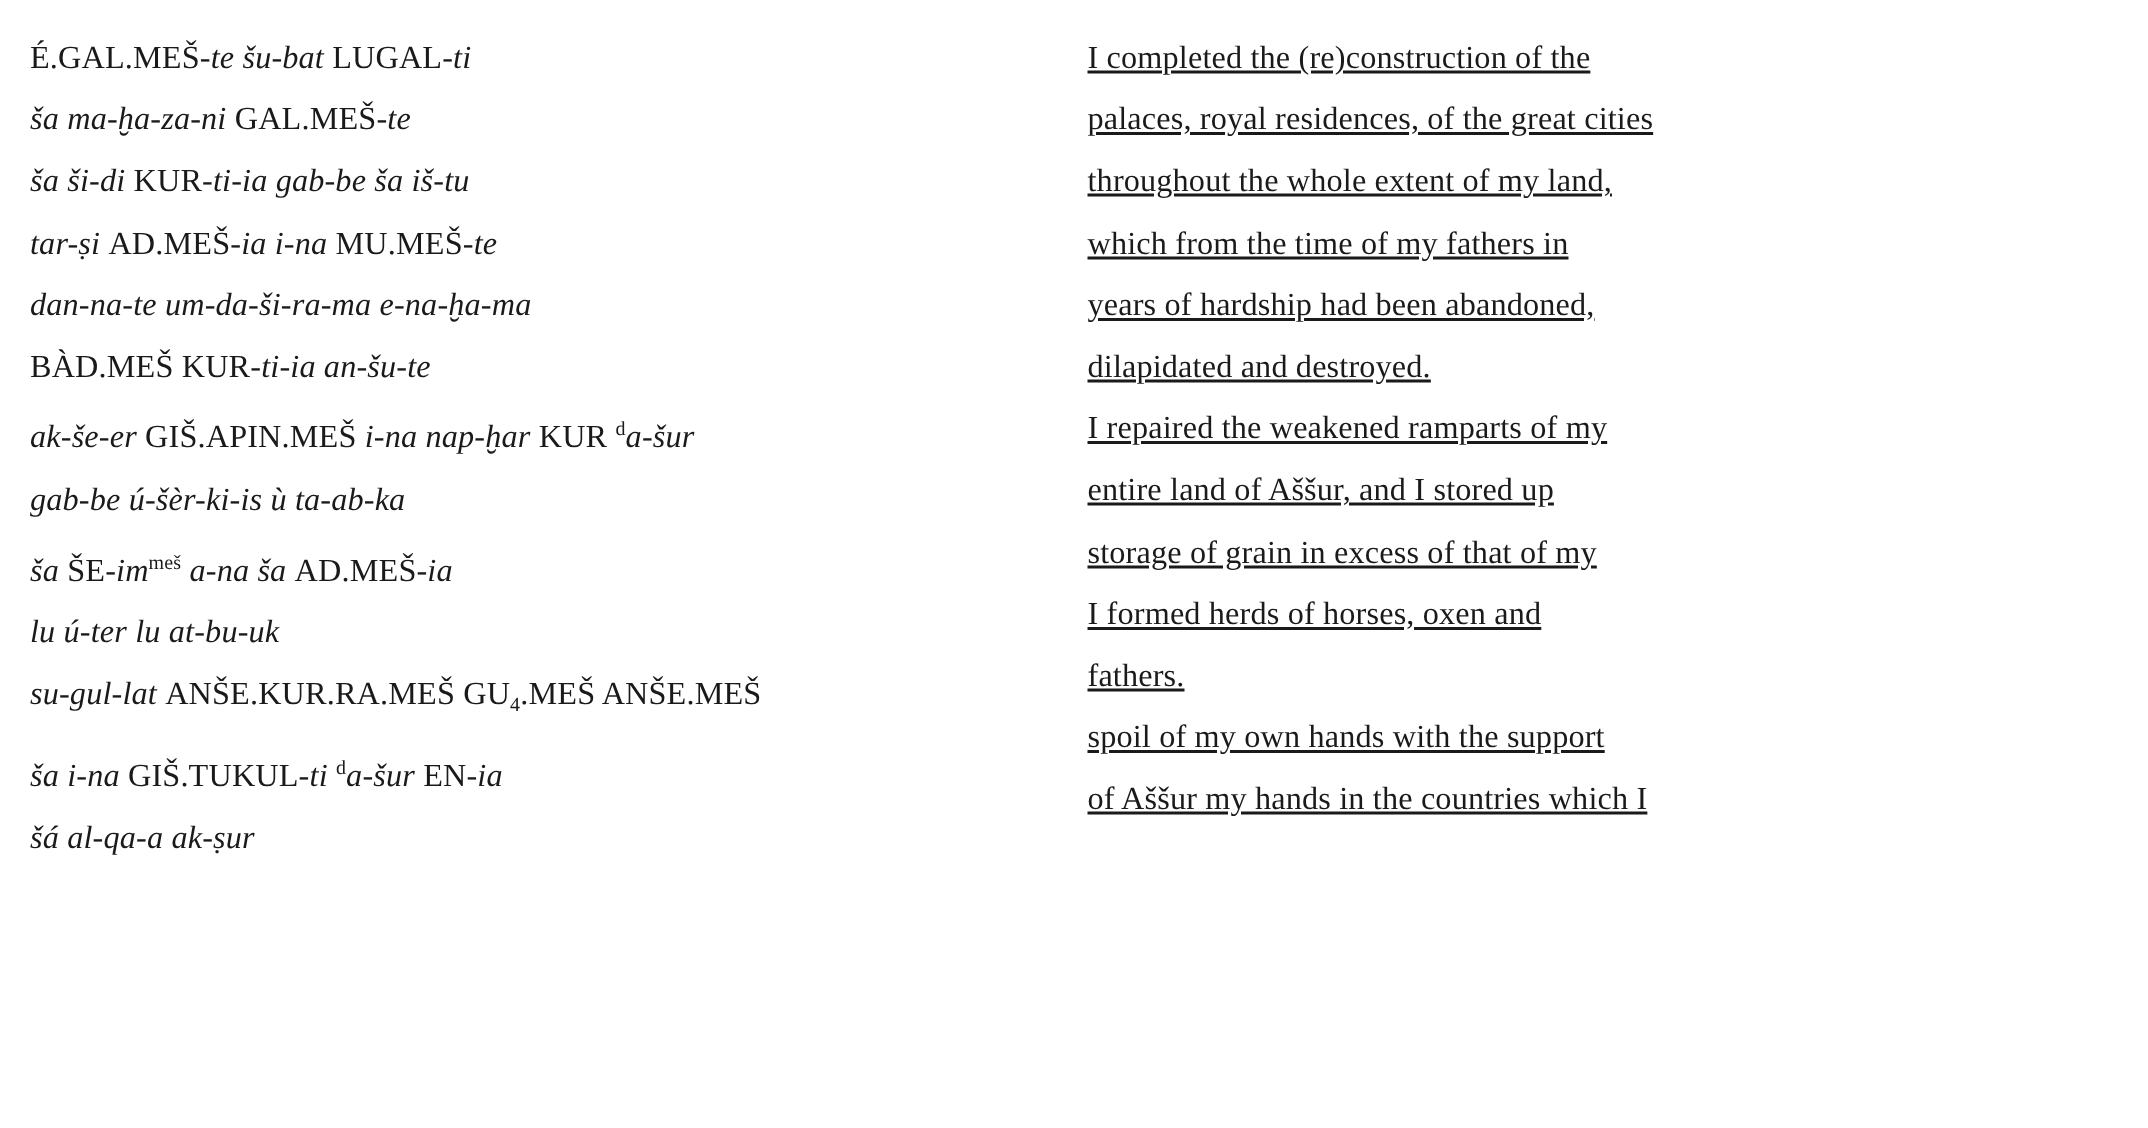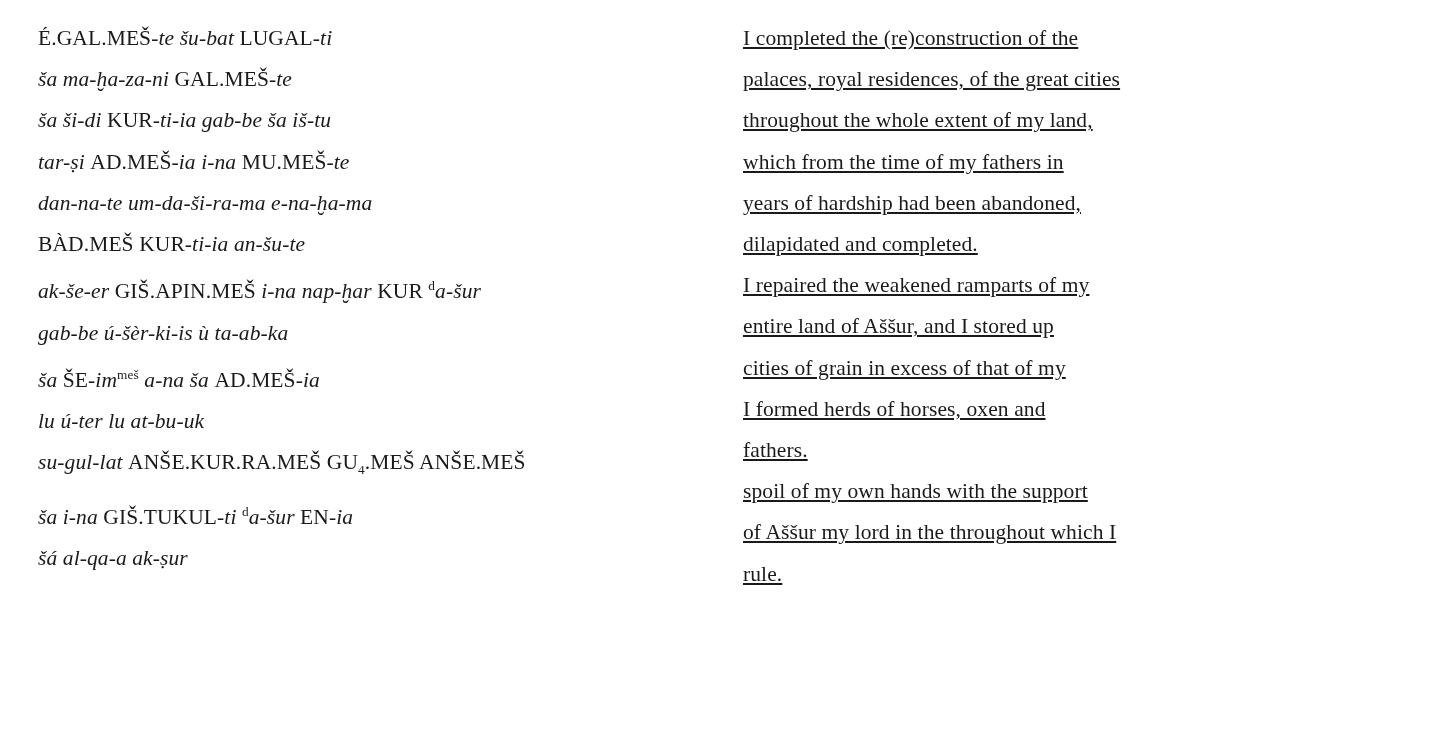--- a/index.html
+++ b/index.html
@@ -12,21 +12,21 @@
     height: 752px;
     font-family: "Liberation Serif", "DejaVu Serif", serif;
     color: #1a1a1a;
     overflow: hidden;
   }
   .page {
     position: relative;
     width: 1432px;
     height: 536px;
     box-sizing: border-box;
-    padding: 18px 40px 0 28px;
+    padding: 18px 40px 0 10px;
   }
   .columns {
     display: flex;
     flex-direction: row;
     align-items: flex-start;
   }
   .col-translit {
     width: 660px;
     flex: 0 0 660px;
     padding-left: 10px;
@@ -78,25 +78,24 @@
         <div class="line"><span class="seg-i">ša i-na </span><span class="seg-r">GIŠ.TUKUL-</span><span class="seg-i">ti </span><span class="seg-sup">d</span><span class="seg-i">a-šur </span><span class="seg-r">EN-</span><span class="seg-i">ia</span></div>
         <div class="line"><span class="seg-i">šá al-qa-a ak-ṣur</span></div>
       </div>
 
     <div class="col-translation">
         <div class="line"><span class="seg-r">I completed the (re)construction of the</span></div>
         <div class="line"><span class="seg-r">palaces, royal residences, of the great cities</span></div>
         <div class="line"><span class="seg-r">throughout the whole extent of my land,</span></div>
         <div class="line"><span class="seg-r">which from the time of my fathers in</span></div>
         <div class="line"><span class="seg-r">years of hardship had been abandoned,</span></div>
-        <div class="line"><span class="seg-r">dilapidated and completed.</span></div>
+        <div class="line"><span class="seg-r">dilapidated and destroyed.</span></div>
         <div class="line"><span class="seg-r">I repaired the weakened ramparts of my</span></div>
         <div class="line"><span class="seg-r">entire land of Aššur, and I stored up</span></div>
-        <div class="line"><span class="seg-r">cities of grain in excess of that of my</span></div>
+        <div class="line"><span class="seg-r">storage of grain in excess of that of my</span></div>
         <div class="line"><span class="seg-r">I formed herds of horses, oxen and</span></div>
         <div class="line"><span class="seg-r">fathers.</span></div>
         <div class="line"><span class="seg-r">spoil of my own hands with the support</span></div>
-        <div class="line"><span class="seg-r">of Aššur my lord in the throughout which I</span></div>
-        <div class="line"><span class="seg-r">rule.</span></div>
+        <div class="line"><span class="seg-r">of Aššur my hands in the countries which I</span></div>
       </div>
 
   </div>
 </div>
 
 </body></html>

